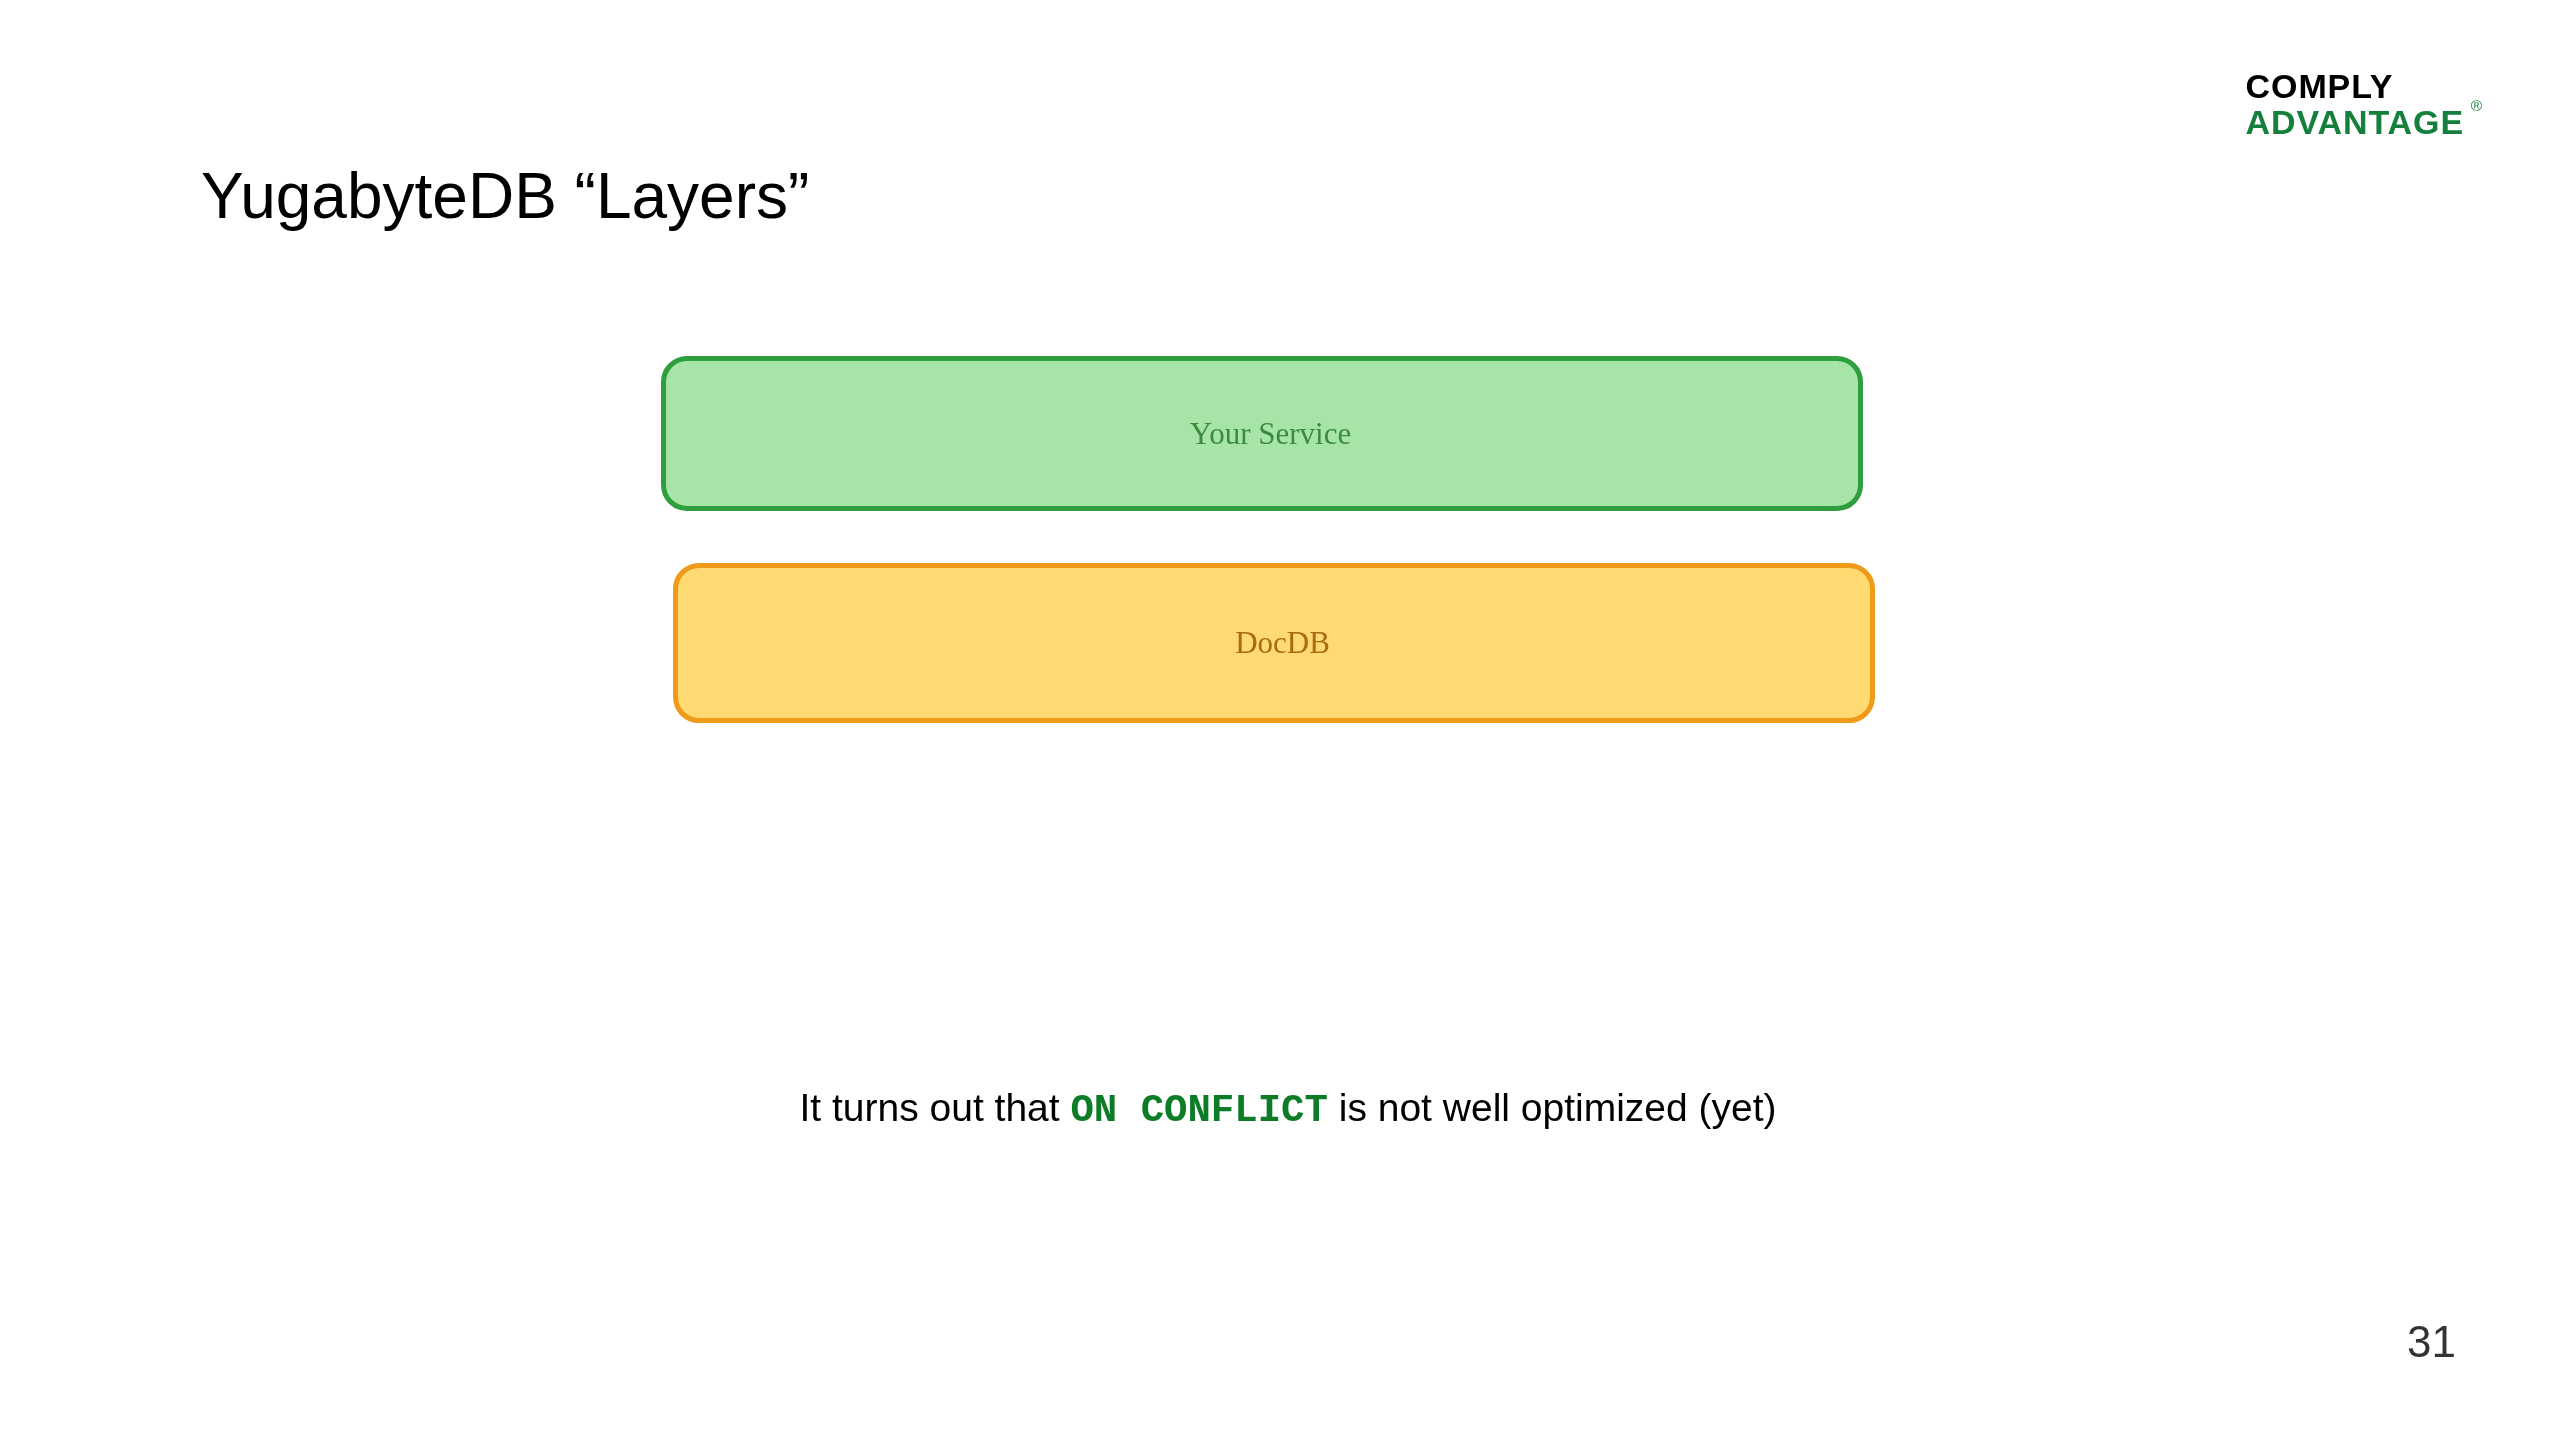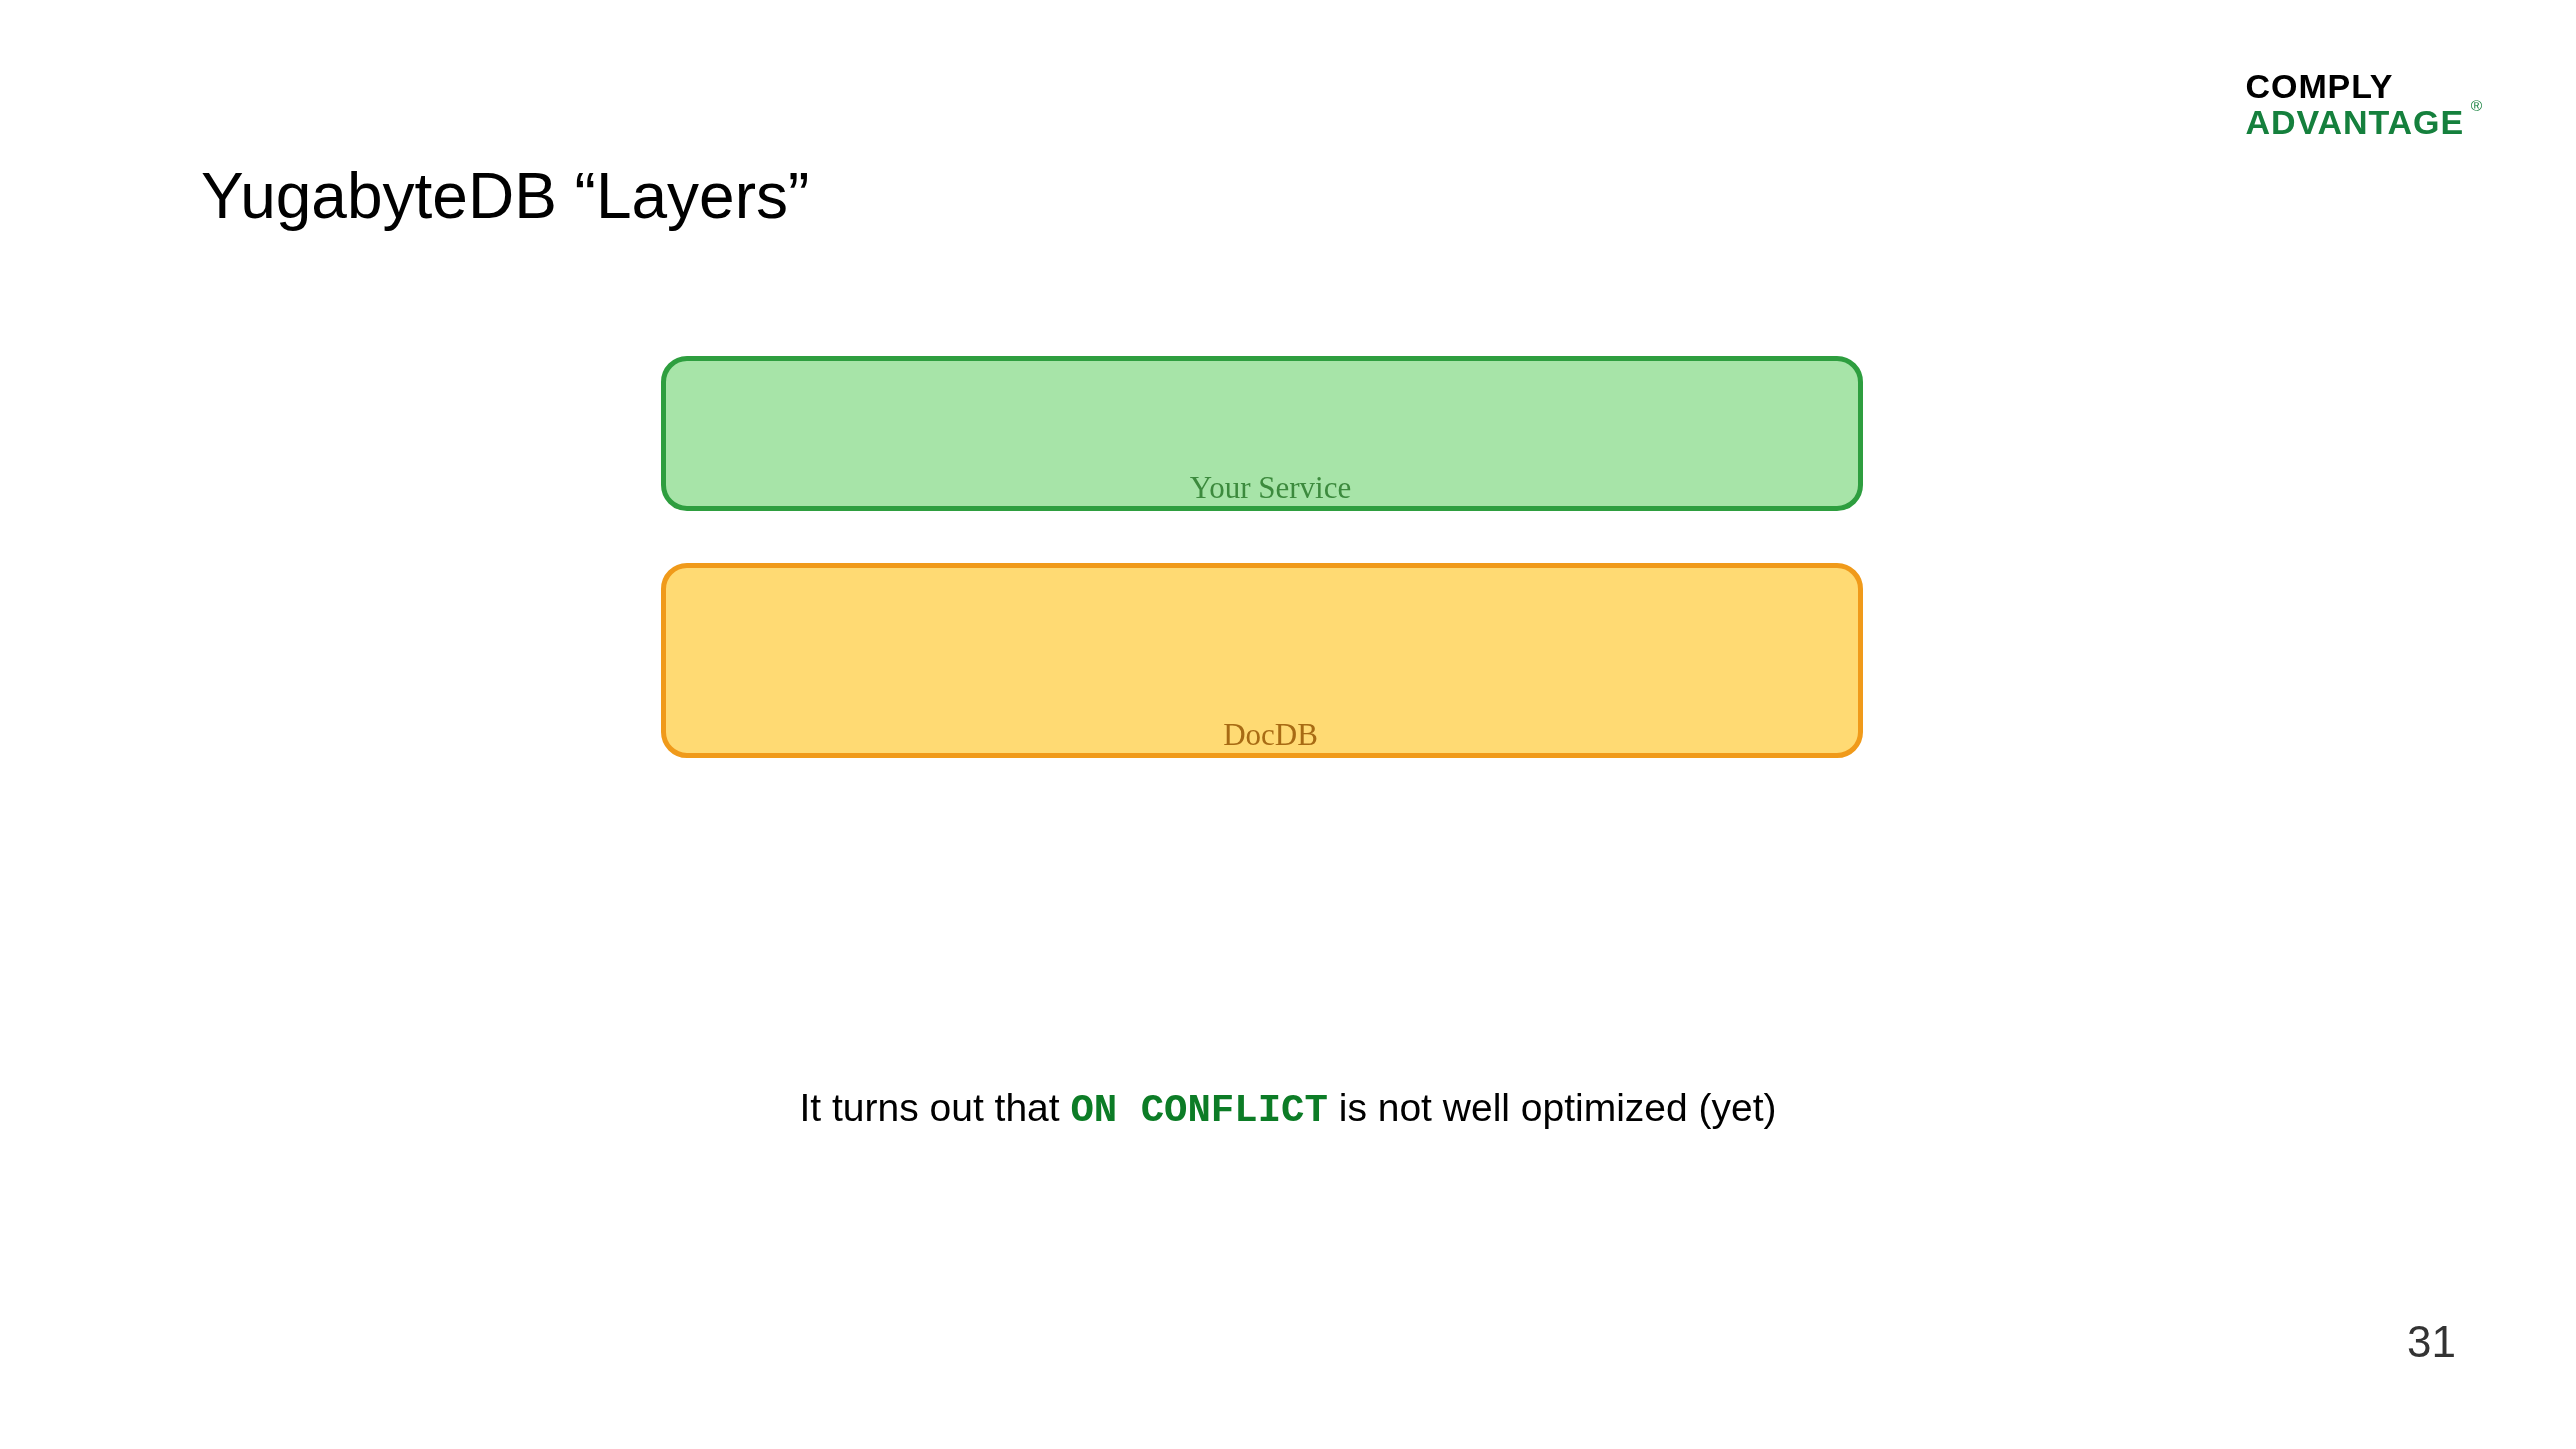--- a/index.html
+++ b/index.html
@@ -53,21 +53,21 @@
     }
     .diagram {
       position: absolute;
       top: 356px;
       left: 661px;
       width: 1202px;
     }
     .layer-box {
       border-radius: 26px;
       display: flex;
-      align-items: flex-end;
+      align-items: center;
       justify-content: center;
       font-family: "Comic Sans MS", "Segoe Script", cursive;
       font-size: 31px;
       position: relative;
       padding-left: 17px;
     }
     .layer-top {
       width: 1202px;
       height: 155px;
       background: #a7e4a8;
@@ -89,24 +89,25 @@
       display: flex;
       align-items: center;
       justify-content: center;
       font-family: "Comic Sans MS", "Segoe Script", cursive;
       font-size: 31px;
       color: #2261a8;
     }
     .layer-bottom {
       margin-top: 52px;
       width: 1202px;
-      height: 195px;
+      height: 160px;
       background: #ffda73;
       border: 5.2px solid #f09a1a;
       color: #a86b14;
+      margin-left: 12px;
     }
     .caption {
       position: absolute;
       top: 1086px;
       left: 0;
       right: 0;
       text-align: center;
       font-size: 39px;
       color: #000000;
     }

